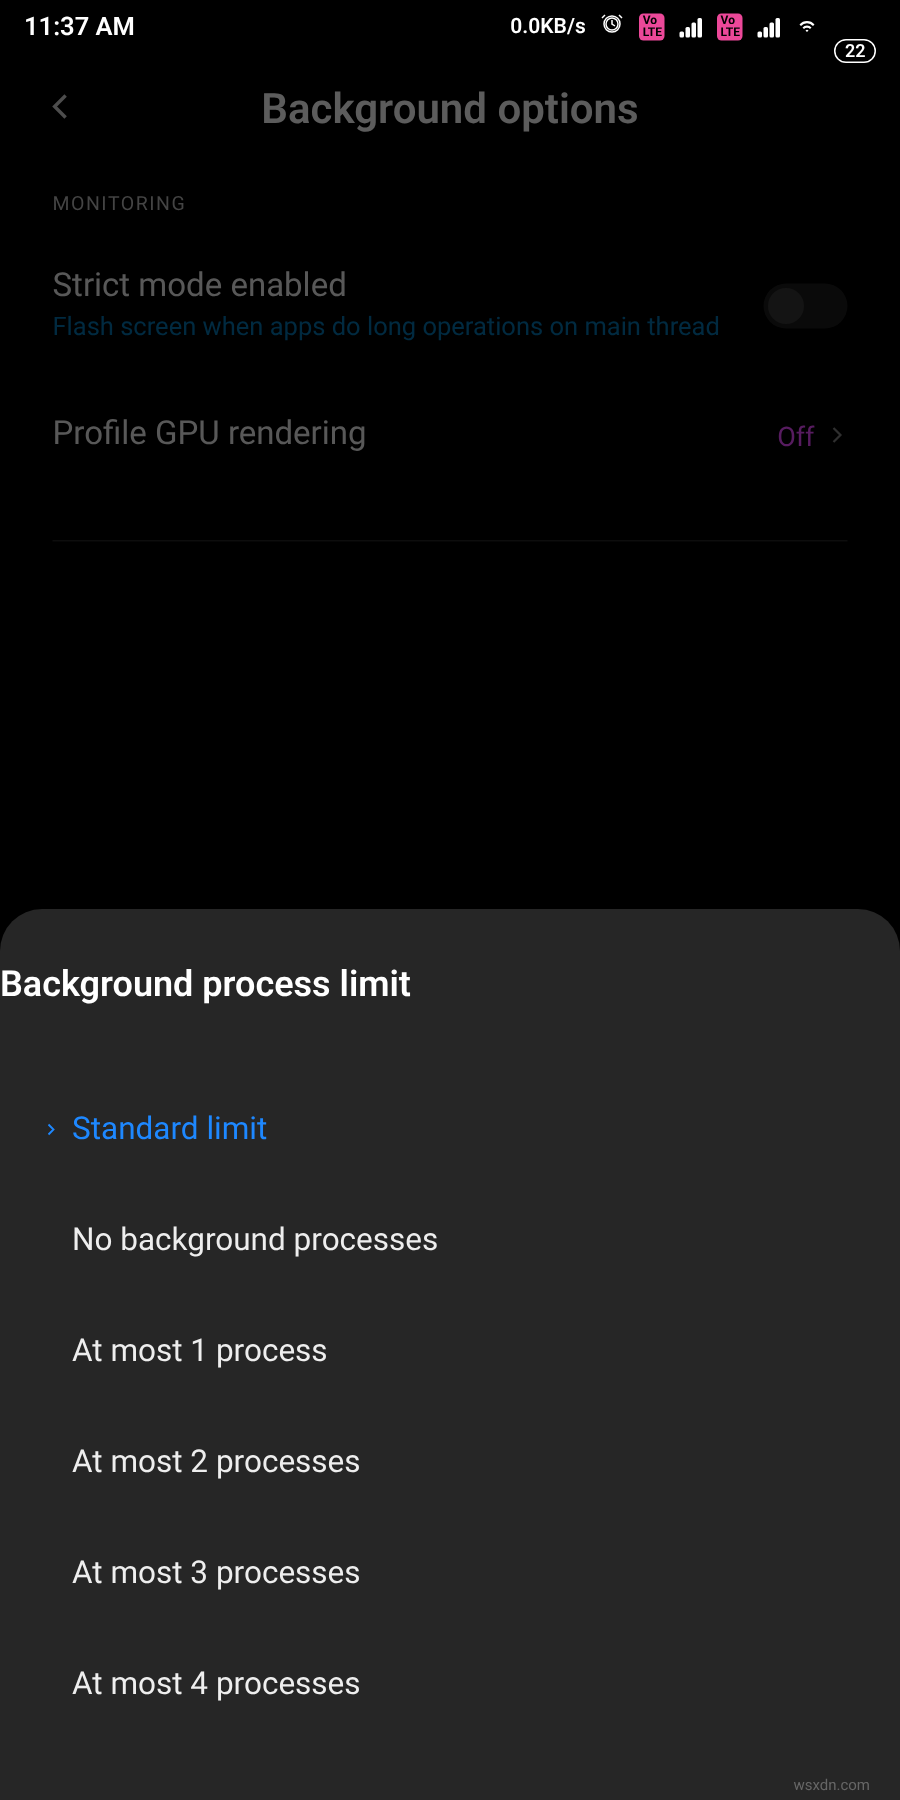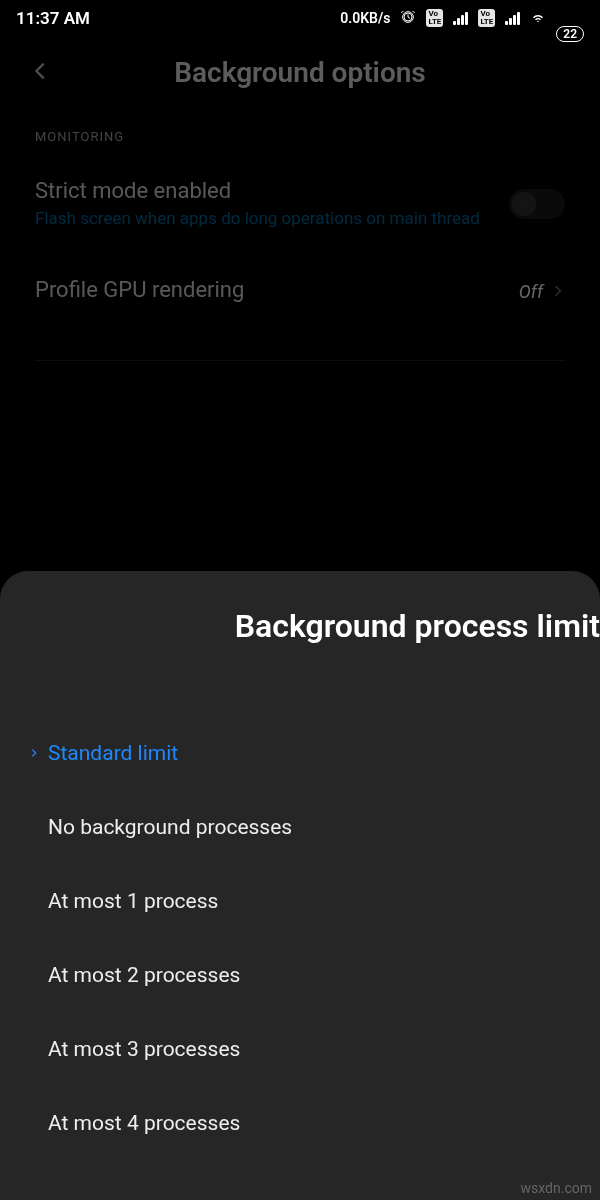--- a/index.html
+++ b/index.html
@@ -25,21 +25,21 @@
       font-size: 17px;
       font-weight: 600;
     }
     .status-right {
       display: flex;
       align-items: center;
       gap: 10px;
       font-size: 14px;
     }
     .volte-badge {
-      background: #e5e5e5;
+      background: #ec4899;
       color: #000;
       font-size: 8px;
       font-weight: 700;
       border-radius: 3px;
       padding: 1px 2px;
       line-height: 1;
     }
     .signal-bars {
       display: inline-flex;
       align-items: flex-end;
@@ -135,23 +135,22 @@
       top: 3px;
       width: 24px;
       height: 24px;
       background: #333;
       border-radius: 50%;
     }
     .setting-value {
       display: flex;
       align-items: center;
       gap: 8px;
-      color: #ffffff;
+      color: #d946ef;
       font-size: 18px;
-      font-style: italic;
     }
     .chevron-right svg {
       width: 14px;
       height: 14px;
       stroke: #777;
       stroke-width: 2.5;
       fill: none;
     }
     .divider {
       height: 1px;
@@ -163,25 +162,25 @@
       position: absolute;
       bottom: 0;
       left: 0;
       right: 0;
       background: #262626;
       border-radius: 28px 28px 0 0;
       padding-top: 36px;
       padding-bottom: 40px;
     }
     .sheet-title {
-      text-align: right;
-      font-size: 32px;
+      text-align: left;
+      font-size: 24px;
       font-weight: 600;
       color: #fff;
-      margin-bottom: 71px;
+      margin-bottom: 46px;
     }
     .option-row {
       display: flex;
       align-items: center;
       padding: 25px 30px 25px 24px;
       font-size: 21px;
       color: #eee;
     }
     .option-row.selected {
       color: #1e88ff;
@@ -199,22 +198,22 @@
       stroke: #1e88ff;
       stroke-width: 3;
       fill: none;
     }
     .option-label {
       padding-left: 4px;
     }
     .watermark {
       position: absolute;
       bottom: 4px;
-      right: 8px;
-      font-size: 14px;
+      right: 20px;
+      font-size: 10px;
       color: #666;
     }
   </style>
 </head>
 <body>
 
 <div class="status-bar">
   <div>11:37 AM</div>
   <div class="status-right">
     <span>0.0KB/s</span>

